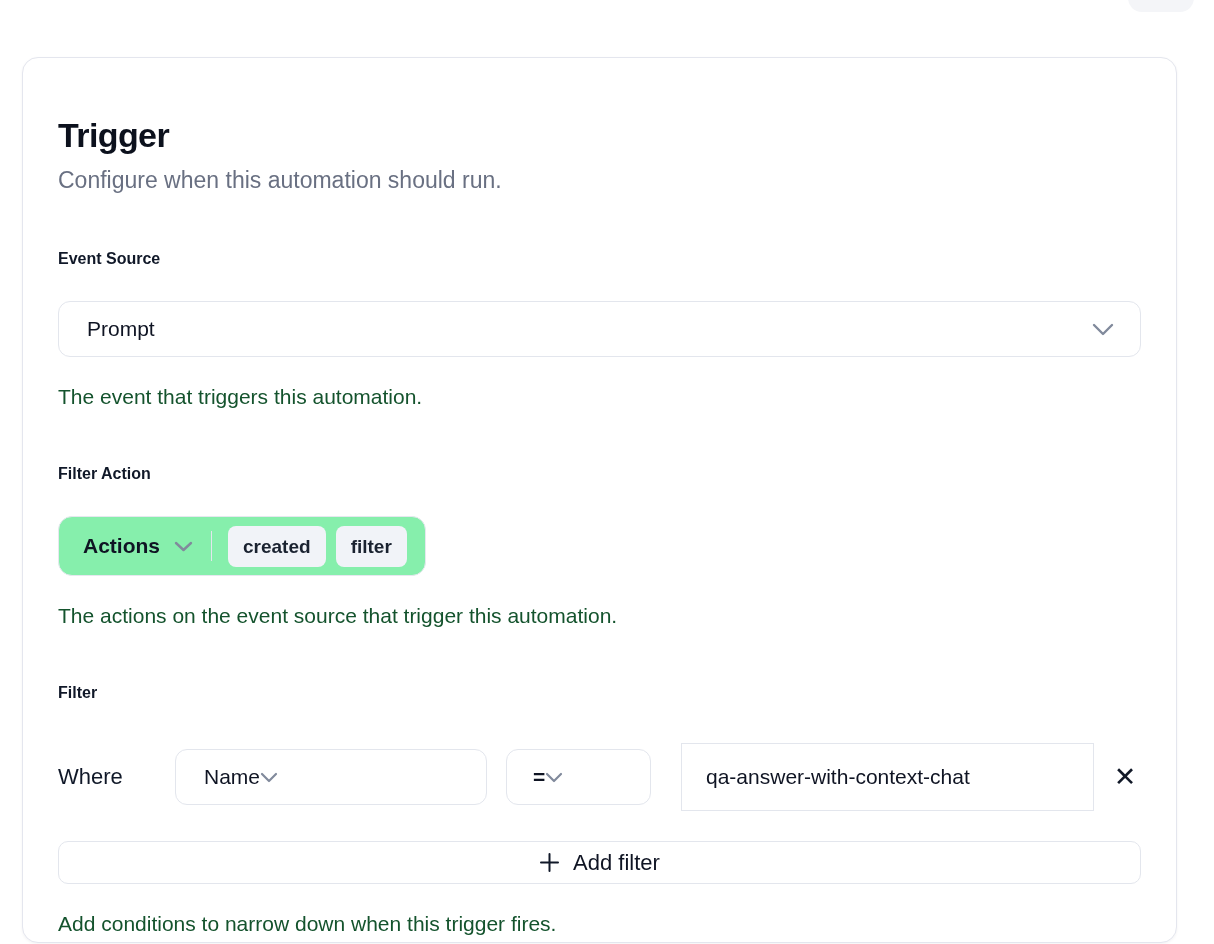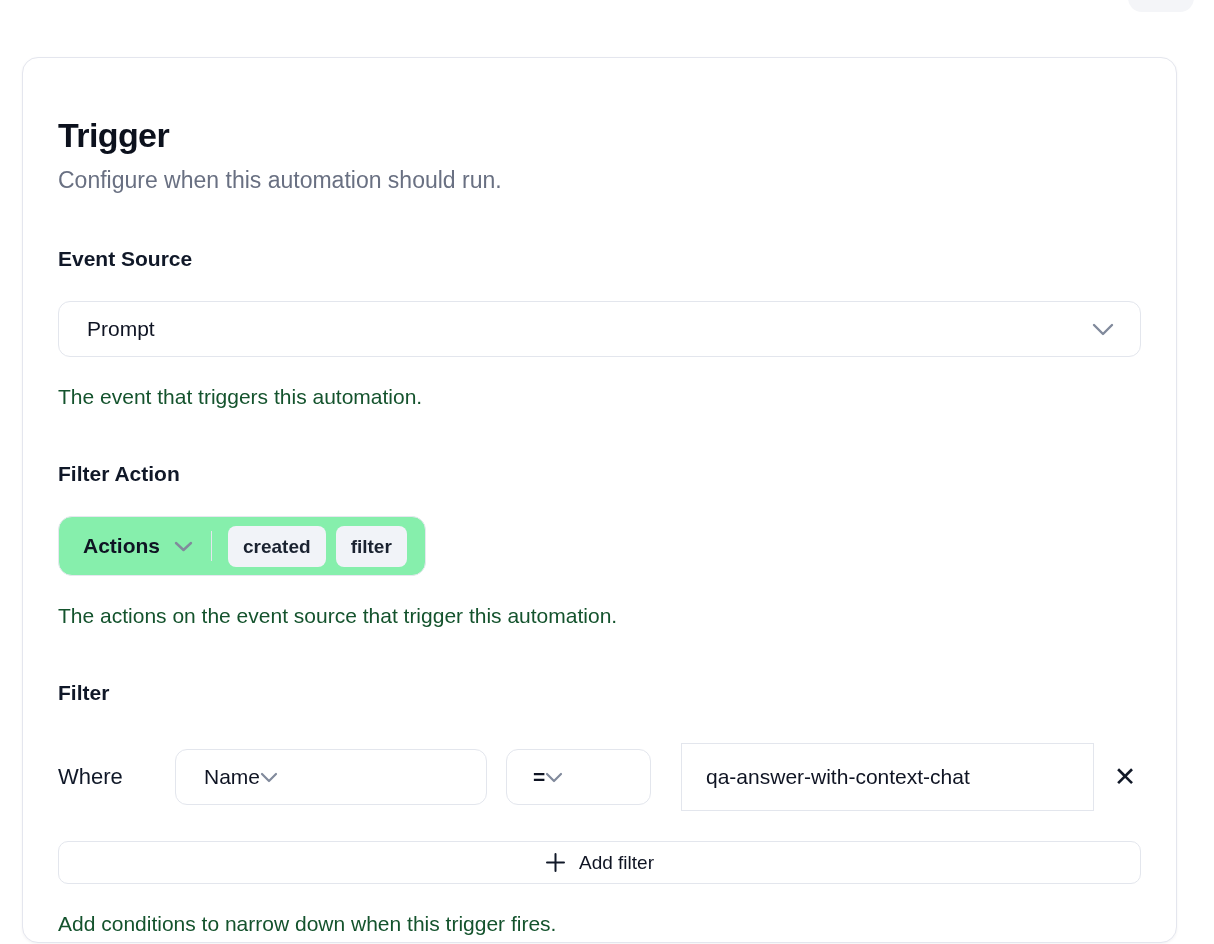--- a/index.html
+++ b/index.html
@@ -43,21 +43,21 @@
     color: #0c111d;
   }
   .subtitle {
     margin: 10px 0 0 0;
     font-size: 23px;
     line-height: 29px;
     color: #697082;
   }
   .section { margin-top: 51px; }
   .section-label {
-    font-size: 21px;
+    font-size: 16px;
     line-height: 26px;
     font-weight: 700;
     color: #101828;
   }
   .select {
     margin-top: 29px;
     height: 56px;
     width: 100%;
     border: 1px solid #e3e6ed;
     border-radius: 12px;
@@ -173,21 +173,21 @@
     margin-top: 30px;
     width: 100%;
     height: 43px;
     border: 1px solid #e3e6ed;
     border-radius: 10px;
     background: #ffffff;
     display: flex;
     align-items: center;
     justify-content: center;
     gap: 13px;
-    font-size: 19px;
+    font-size: 22px;
     font-weight: 500;
     color: #0f1423;
     font-family: "Liberation Sans", sans-serif;
     cursor: pointer;
   }
   .plus-icon { display: inline-flex; }
   .plus-icon svg { display: block; }
 </style>
 </head>
 <body>

